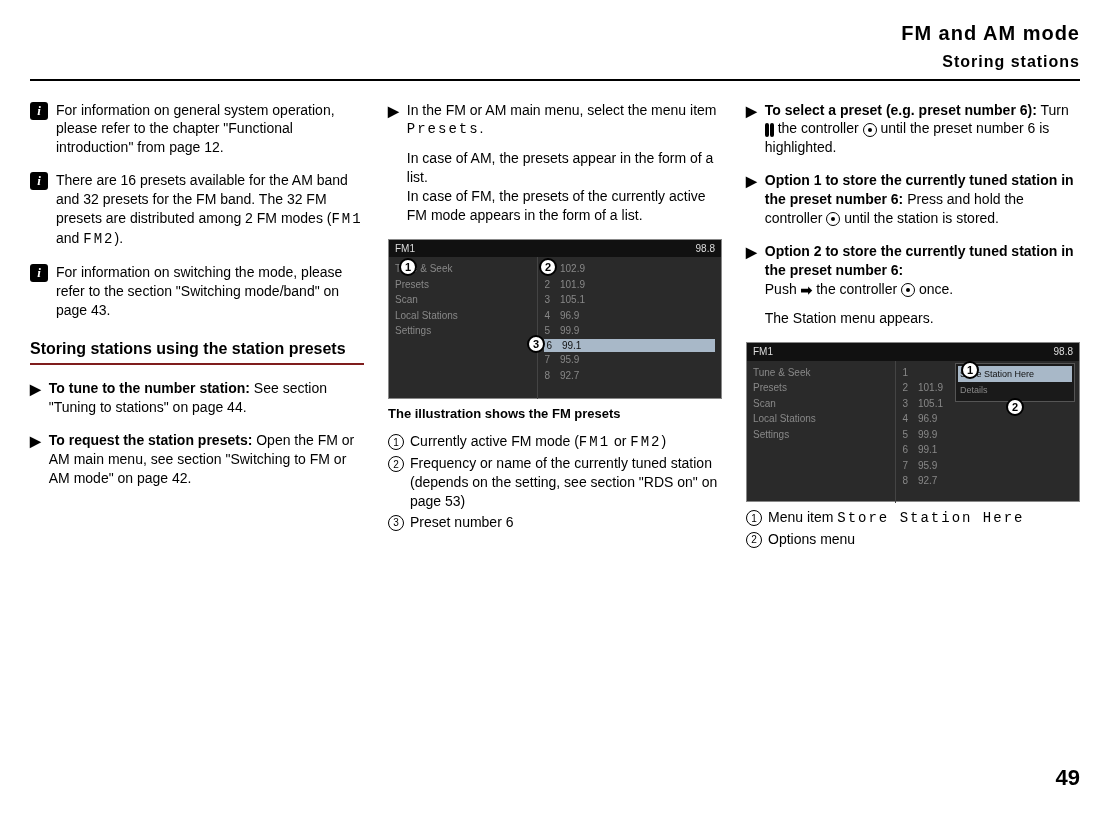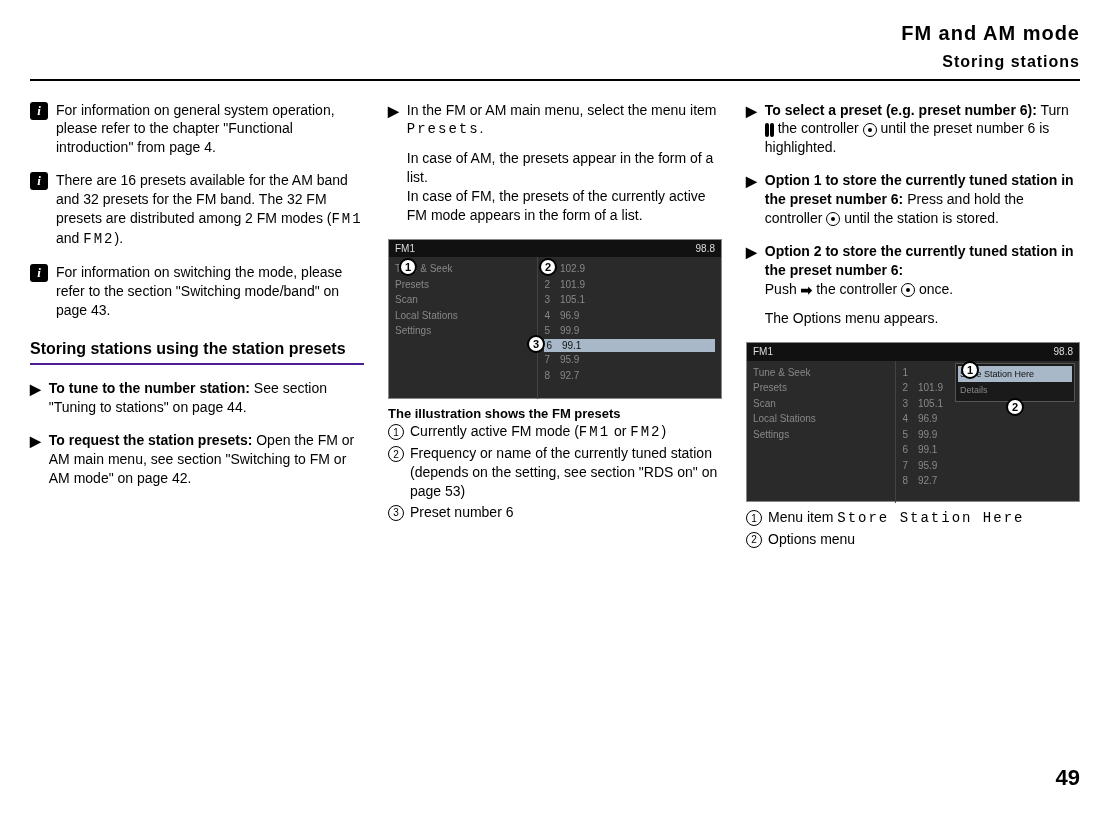--- a/index.html
+++ b/index.html
@@ -4,35 +4,35 @@
 <style>
   * { margin: 0; padding: 0; box-sizing: border-box; }
   body { font-family: Arial, Helvetica, sans-serif; font-size: 14px; width: 1110px; height: 813px; padding: 20px 30px; position: relative; line-height: 1.35; }
   .header-title { text-align: right; font-size: 20px; font-weight: bold; letter-spacing: 1px; margin-bottom: 4px; }
   .header-subtitle { text-align: right; font-size: 16px; font-weight: bold; letter-spacing: 1px; border-bottom: 2px solid #000; padding-bottom: 6px; margin-bottom: 20px; }
   .columns { display: flex; gap: 24px; }
   .col { flex: 1; min-width: 0; }
   .info-block { display: flex; gap: 8px; margin-bottom: 14px; }
   .info-icon { flex-shrink: 0; width: 18px; height: 18px; background: #000; color: #fff; border-radius: 3px; display: flex; align-items: center; justify-content: center; font-weight: bold; font-style: italic; font-family: Georgia, serif; font-size: 13px; margin-top: 1px; }
   .info-text { flex: 1; }
-  .section-heading { border-bottom: 2px solid #4c1d95; font-weight: bold; font-size: 16px; margin: 18px 0 14px 0; padding-bottom: 4px; }
+  .section-heading { border-bottom: 2px solid #7f1d1d; font-weight: bold; font-size: 16px; margin: 18px 0 14px 0; padding-bottom: 4px; }
   .step { display: flex; gap: 8px; margin-bottom: 14px; }
   .step-arrow { flex-shrink: 0; font-size: 14px; margin-top: 1px; font-weight: bold; }
   .step-body { flex: 1; }
   .mono { font-family: "Courier New", monospace; letter-spacing: 2px; }
   .figure { border: 1px solid #888; background: #2a2a2a; color: #999; font-size: 11px; margin: 10px 0 6px 0; position: relative; height: 160px; }
   .fig-header { background: #111; color: #ddd; padding: 2px 6px; font-size: 10px; display: flex; justify-content: space-between; }
   .fig-body { display: flex; height: calc(100% - 16px); }
   .fig-left { width: 45%; border-right: 1px solid #444; padding: 4px 6px; }
   .fig-right { flex: 1; padding: 4px 6px; }
   .fig-item { padding: 1px 0; color: #888; font-size: 10px; }
   .fig-row { padding: 1px 0; color: #888; font-size: 10px; display: flex; gap: 10px; }
   .fig-hl { background: #a8b8c8; color: #111; padding: 0 2px; }
   .callout { position: absolute; width: 18px; height: 18px; background: #fff; border: 2px solid #000; border-radius: 50%; display: flex; align-items: center; justify-content: center; font-weight: bold; font-size: 11px; color: #000; }
-  .fig-caption { font-weight: bold; font-size: 13px; }
+  .fig-caption { font-weight: bold; font-size: 13px; margin-bottom: 10px; }
   .legend-row { display: flex; gap: 6px; margin-bottom: 2px; font-size: 14px; }
   .legend-num { width: 16px; height: 16px; border: 1.5px solid #000; border-radius: 50%; display: flex; align-items: center; justify-content: center; font-size: 10px; flex-shrink: 0; margin-top: 2px; }
   .legend-txt { flex: 1; }
   .pagenum { position: absolute; bottom: 20px; right: 30px; font-size: 22px; font-weight: bold; text-align: right; }
   .ctrl-turn { display: inline-flex; vertical-align: middle; gap: 1px; }
   .ctrl-turn span { width: 4px; height: 14px; background: #000; border-radius: 2px; }
   .ctrl-circ { display: inline-block; width: 14px; height: 14px; border: 1.5px solid #000; border-radius: 50%; vertical-align: middle; position: relative; }
   .ctrl-circ::after { content: ""; position: absolute; width: 4px; height: 4px; background: #000; border-radius: 50%; top: 50%; left: 50%; transform: translate(-50%, -50%); }
   .ctrl-push { display: inline-block; vertical-align: middle; font-weight: bold; }
   b { font-weight: bold; }
@@ -45,21 +45,21 @@
 <body>
 
 <div class="header-title">FM and AM mode</div>
 <div class="header-subtitle">Storing stations</div>
 
 <div class="columns">
 
   <div class="col">
     <div class="info-block">
       <div class="info-icon">i</div>
-      <div class="info-text">For information on general system operation, please refer to the chapter "Functional introduction" from page 4.</div>
+      <div class="info-text">For information on general system operation, please refer to the chapter "Functional introduction" from page 12.</div>
     </div>
     <div class="info-block">
       <div class="info-icon">i</div>
       <div class="info-text">
         <span>There are 16 presets available for the AM band and 32 presets for the FM band. The 32 FM presets are distributed among 2 FM modes (</span><span class="mono">FM1</span><span> and </span><span class="mono">FM2</span><span>).</span><br>
       </div>
     </div>
     <div class="info-block">
       <div class="info-icon">i</div>
       <div class="info-text">For information on switching the mode, please refer to the section "Switching mode/band" on page 43.</div>
@@ -181,21 +181,21 @@
         <b>Option 1 to store the currently tuned station in the preset number 6:</b><span> Press and hold the controller </span><span class="ctrl-circ"></span><span> until the station is stored.</span>
       </div>
     </div>
 
     <div class="step">
       <div class="step-arrow">▶</div>
       <div class="step-body">
         <b>Option 2 to store the currently tuned station in the preset number 6:</b><br>
         <span>Push </span><span class="ctrl-push">➡</span><span> the controller </span><span class="ctrl-circ"></span><span> once.</span>
         <div style="height:10px"></div>
-        <span>The Options menu appears.</span>
+        <span>The Station menu appears.</span>
       </div>
     </div>
 
     <div class="figure2">
       <div class="fig-header">
         <span>FM1</span>
         <span>98.8</span>
       </div>
       <div class="fig-body">
         <div class="fig-left">

